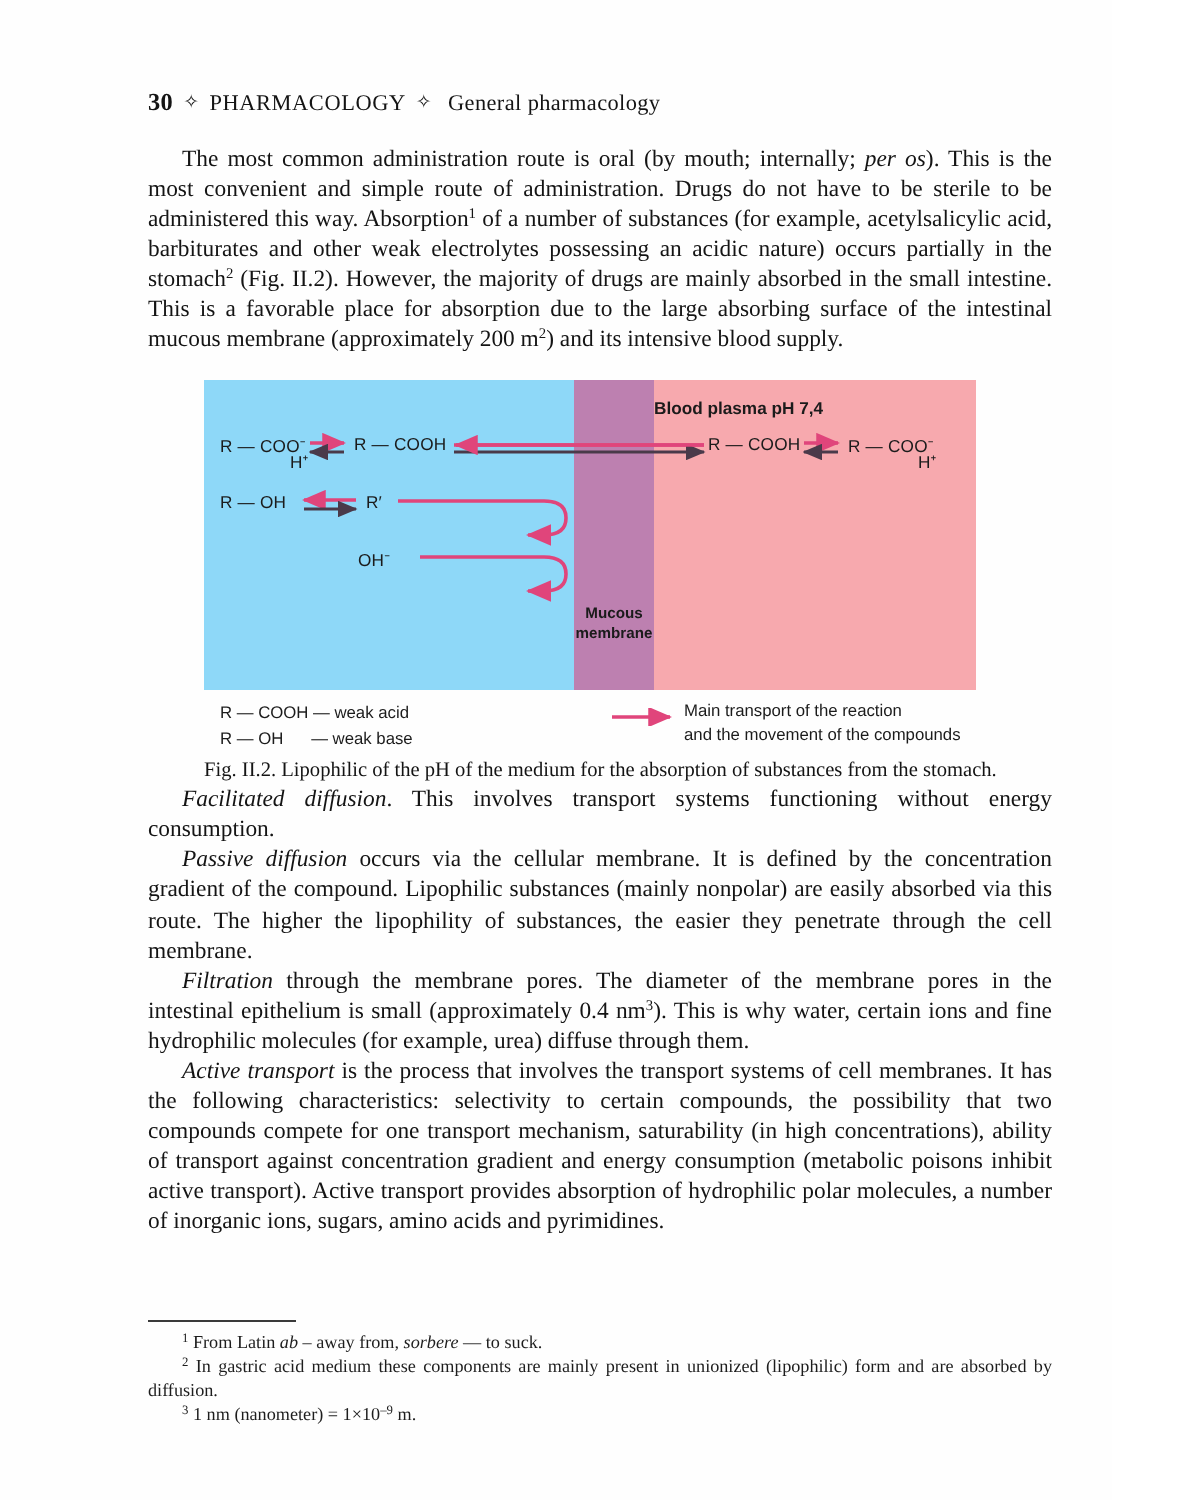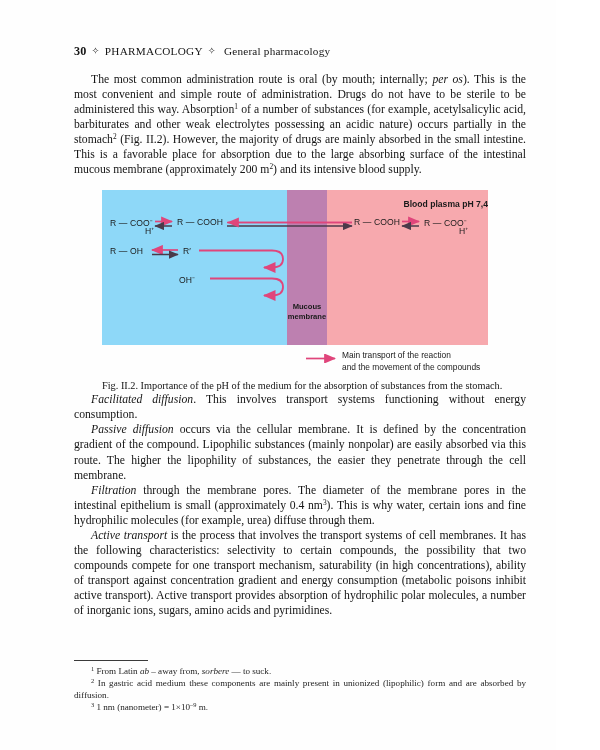--- a/index.html
+++ b/index.html
@@ -91,21 +91,21 @@
   .panel-title {
     position: absolute;
     top: 9px;
     font-family: "Liberation Sans", sans-serif;
     font-weight: bold;
     font-size: 8.6px;
     color: #1b1b1b;
     white-space: nowrap;
   }
   .title-gastric { left: 0; width: 185px; text-align: center; }
-  .title-plasma  { left: 225px; width: 161px; text-align: right; }
+  .title-plasma  { left: 225px; width: 161px; text-align: left; }
 
   .membrane-label {
     position: absolute;
     left: 185px;
     top: 112px;
     width: 40px;
     text-align: center;
     font-family: "Liberation Sans", sans-serif;
     font-weight: bold;
     font-size: 7.6px;
@@ -270,34 +270,36 @@
 
         <div class="chem" style="left:77px; top:84px;">OH⁻</div>
 
         <div class="chem" style="left:252px; top:27px;">R — COOH</div>
         <div class="chem" style="left:322px; top:27px;">R — COO⁻</div>
         <div class="hplus" style="left:357px; top:35px;">H⁺</div>
 
       </div>
 
       <div class="legend">
+        <div class="legend-col-left"><span>R — COOH — weak acid</span>
+<span>R — OH      — weak base</span></div>
 
         <svg class="legend-arrow" viewBox="0 0 34 9">
           <defs>
             <marker id="ahPink2" markerWidth="7" markerHeight="6" refX="6.4" refY="3" orient="auto">
               <path d="M0,0 L7,3 L0,6 z" fill="#e0457b"></path>
             </marker>
           </defs>
           <line x1="1" y1="4.5" x2="30" y2="4.5" stroke="#e0457b" stroke-width="1.7" marker-end="url(#ahPink2)"></line>
         </svg>
 
         <div class="legend-col-right"><span>Main transport of the reaction</span><br><span>and the movement of the compounds</span></div>
       </div>
 
-      <div class="fig-caption"><span class="lbl">Fig. II.2.</span><span> Importance of the pH of the medium for the absorption of substances from the stomach.</span></div>
+      <div class="fig-caption"><span class="lbl">Fig. II.2.</span><span> Lipophilic of the pH of the medium for the absorption of substances from the stomach.</span></div>
     </div>
 
 
     <p class="body"><span class="it">Facilitated diffusion</span><span>. This involves transport systems functioning without energy consumption.</span></p>
 
     <p class="body"><span class="it">Passive diffusion</span><span> occurs via the cellular membrane. It is defined by the concentration gradient of the compound. Lipophilic substances (mainly nonpolar) are easily absorbed via this route. The higher the lipophility of substances, the easier they penetrate through the cell membrane.</span></p>
 
     <p class="body"><span class="it">Filtration</span><span> through the membrane pores. The diameter of the membrane pores in the intestinal epithelium is small (approximately 0.4 nm</span><sup>3</sup><span>). This is why water, certain ions and fine hydrophilic molecules (for example, urea) diffuse through them.</span></p>
 
     <p class="body"><span class="it">Active transport</span><span> is the process that involves the transport systems of cell membranes. It has the following characteristics: selectivity to certain compounds, the possibility that two compounds compete for one transport mechanism, saturability (in high concentrations), ability of transport against concentration gradient and energy consumption (metabolic poisons inhibit active transport). Active transport provides absorption of hydrophilic polar molecules, a number of inorganic ions, sugars, amino acids and pyrimidines.</span></p>

